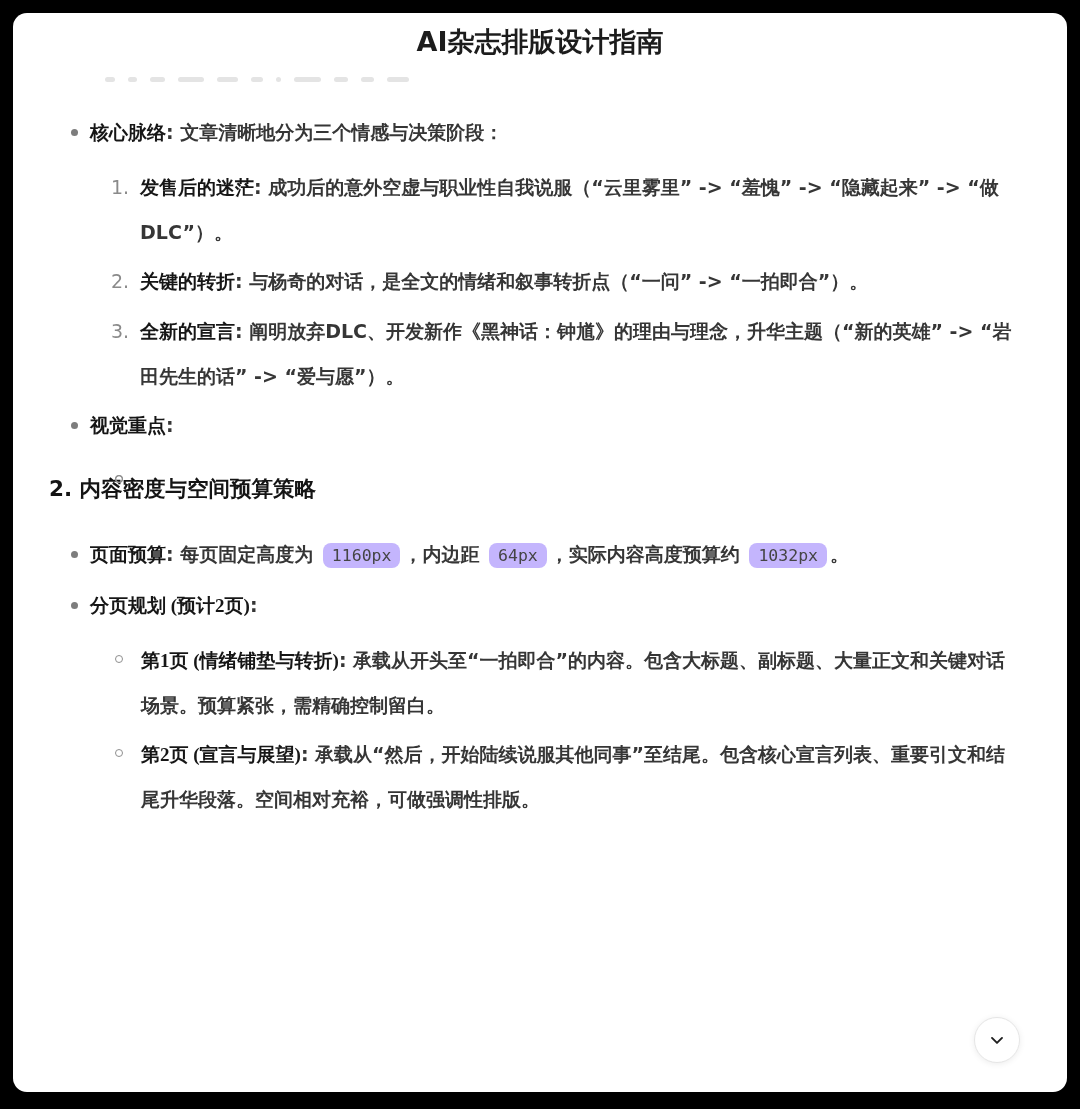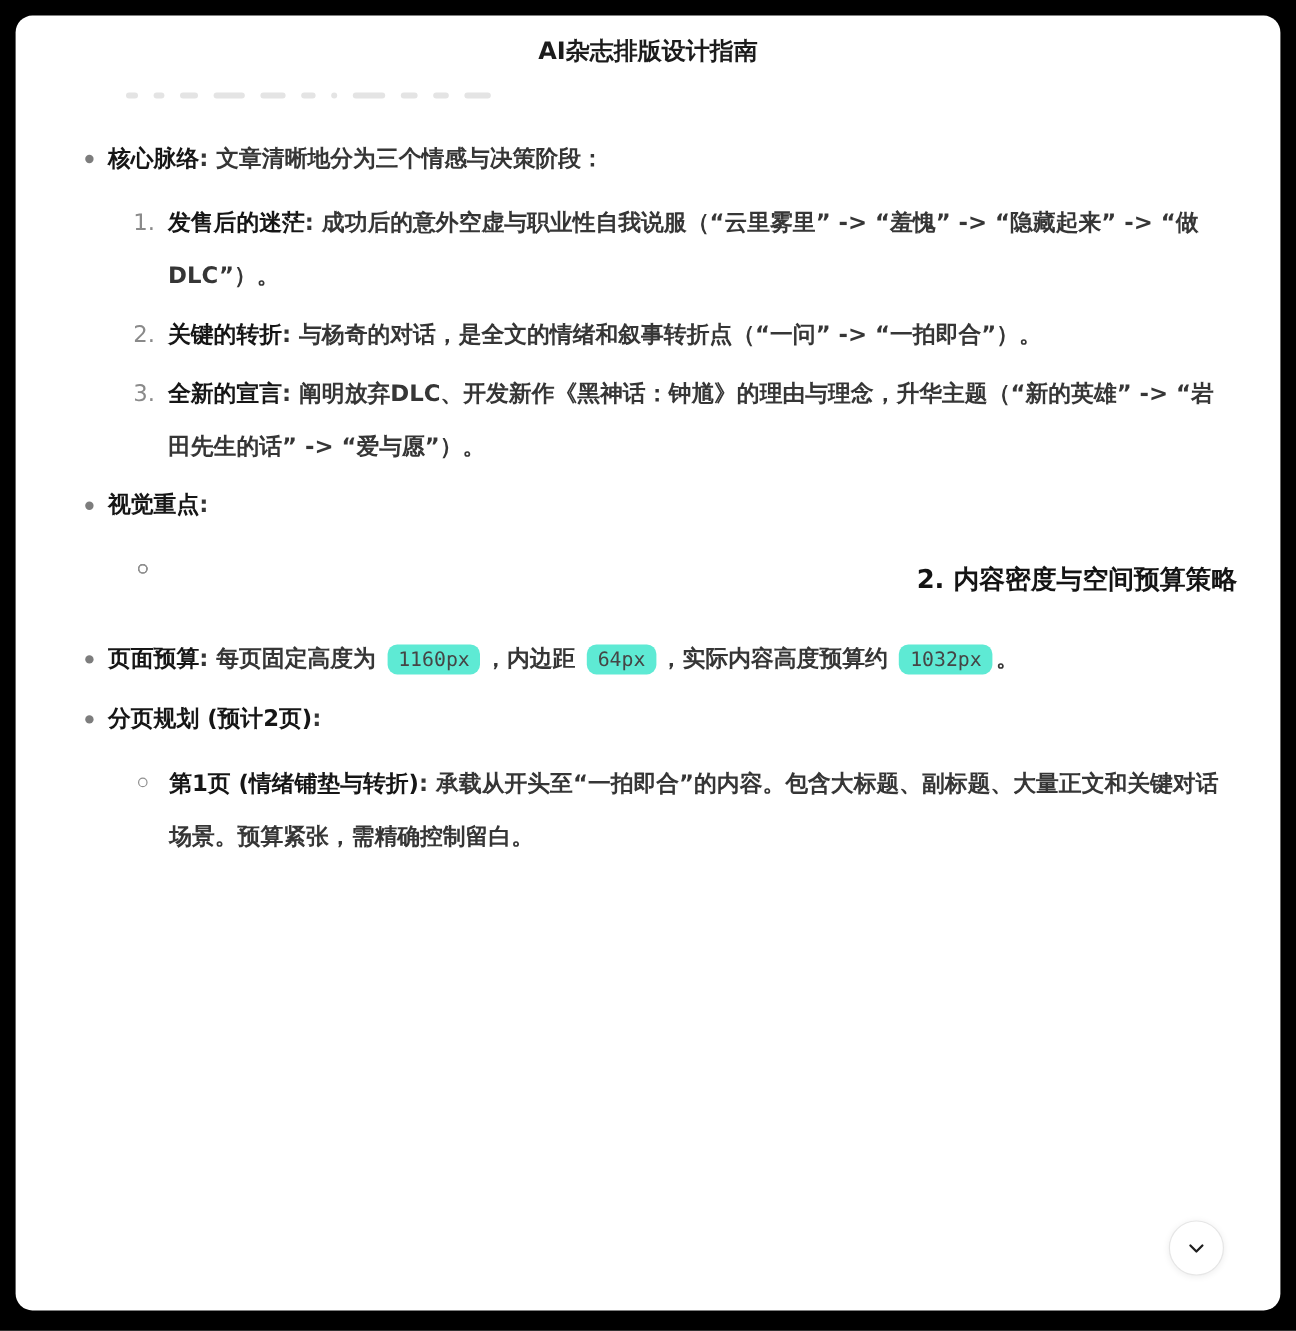--- a/index.html
+++ b/index.html
@@ -14,21 +14,21 @@
     height: 1079px;
     margin: 13px auto 0;
     background: #fff;
     border-radius: 14px;
     overflow: hidden;
     padding: 0 36px;
   }
   .doc-title {
     padding-top: 15px;
     text-align: center;
-    font-size: 20px;
+    font-size: 27px;
     line-height: 28px;
     font-weight: 700;
     color: #1c1c1c;
   }
   
   .remnant {
     margin: 21px 0 0 56px;
     height: 5px;
     display: flex;
     align-items: center;
@@ -39,26 +39,26 @@
     height: 5px;
     border-radius: 3px;
     background: #e4e4e4;
   }
   .md {
     font-size: 19px;
     line-height: 44px;
     color: #363636;
     padding-right: 12px;
   }
-  .md .seg-bold, .md strong { font-weight: 700; color: #161616; }
+  .md .seg-bold, .md strong { font-weight: 700; color: #161616; font-family: Liberation Serif, serif; }
   .md .seg-text { font-weight: 700; text-align: center; }
   code.seg-code {
     font-family: "DejaVu Sans Mono", "Liberation Mono", monospace;
     font-size: 16.5px;
-    background: #5eead4;
+    background: #c4b5fd;
     color: #454545;
     padding: 3px 9px;
     border-radius: 8px;
     margin: 0 3px;
     white-space: nowrap;
   }
   ul.lvl1 { list-style: none; margin-top: 28px; }
   ul.lvl1 > li { position: relative; padding-left: 41px; margin: 5px 0; }
   .dot {
     position: absolute; left: 22px; top: 19px;
@@ -74,21 +74,20 @@
     position: absolute; left: 25px; top: 17px;
     width: 8px; height: 8px; border-radius: 50%;
     border: 1.5px solid #8f8f8f; background: transparent;
   }
   h3.section-heading {
     font-size: 21.5px;
     line-height: 30px;
     font-weight: 700;
     color: #141414;
     margin: 26px 0 22px;
-    text-align: right;
   }
   .scroll-btn {
     position: absolute;
     left: 961px;
     top: 1004px;
     width: 46px;
     height: 46px;
     border-radius: 50%;
     background: #fff;
     border: 1px solid #e6e6e6;
@@ -166,20 +165,24 @@
       <span><span class="seg-bold">页面预算</span><span class="seg-text">: 每页固定高度为 </span><code class="seg-code">1160px</code><span class="seg-text">，内边距 </span><code class="seg-code">64px</code><span class="seg-text">，实际内容高度预算约 </span><code class="seg-code">1032px</code><span class="seg-text">。</span></span>
     </li>
     <li>
       <span class="dot"></span>
       <span><span class="seg-bold">分页规划 (预计2页)</span><span class="seg-text">:</span></span>
       <ul class="lvl2">
         <li>
           <span class="circle"></span>
           <span><span class="seg-bold">第1页 (情绪铺垫与转折)</span><span class="seg-text">: 承载从开头至“一拍即合”的内容。包含大标题、副标题、大量正文和关键对话场景。预算紧张，需精确控制留白。</span></span>
         </li>
+        <li>
+          <span class="circle"></span>
+          <span><span class="seg-bold">第2页 (宣言与展望)</span><span class="seg-text">: 承载从“然后，开始陆续说服其他同事”至结尾。包含核心宣言列表、重要引文和结尾升华段落。空间相对充裕，可做强调性排版。</span></span>
+        </li>
       </ul>
     </li>
   </ul>
 
   <button class="scroll-btn">
     <span>
       <svg width="20" height="20" viewBox="0 0 24 24" fill="none">
         <path d="M6 9.5l6 6 6-6" stroke="#1f1f1f" stroke-width="2.3" stroke-linecap="round" stroke-linejoin="round"></path>
       </svg>
     </span>

